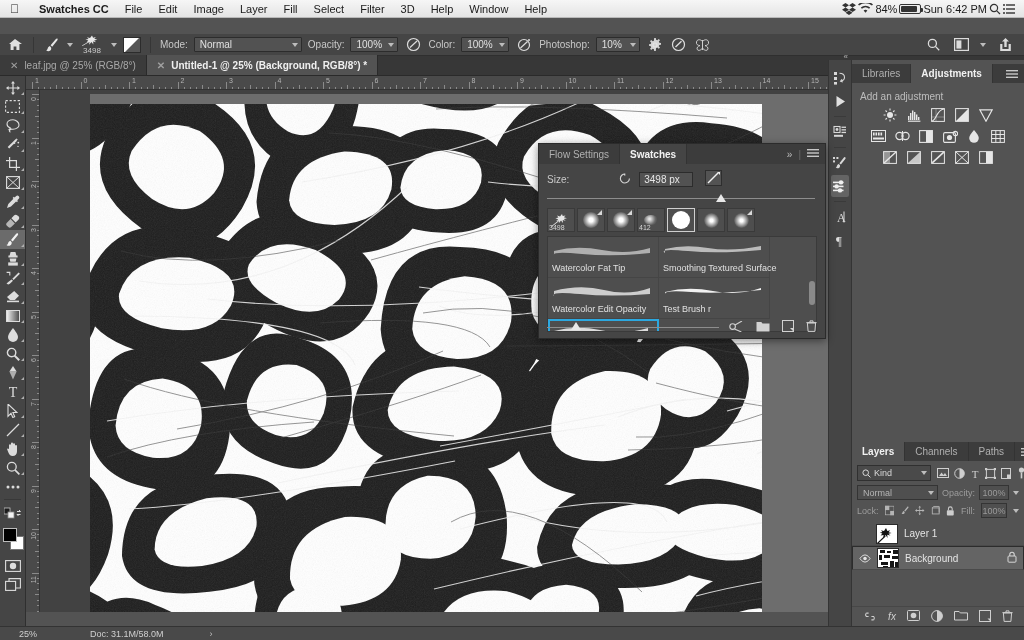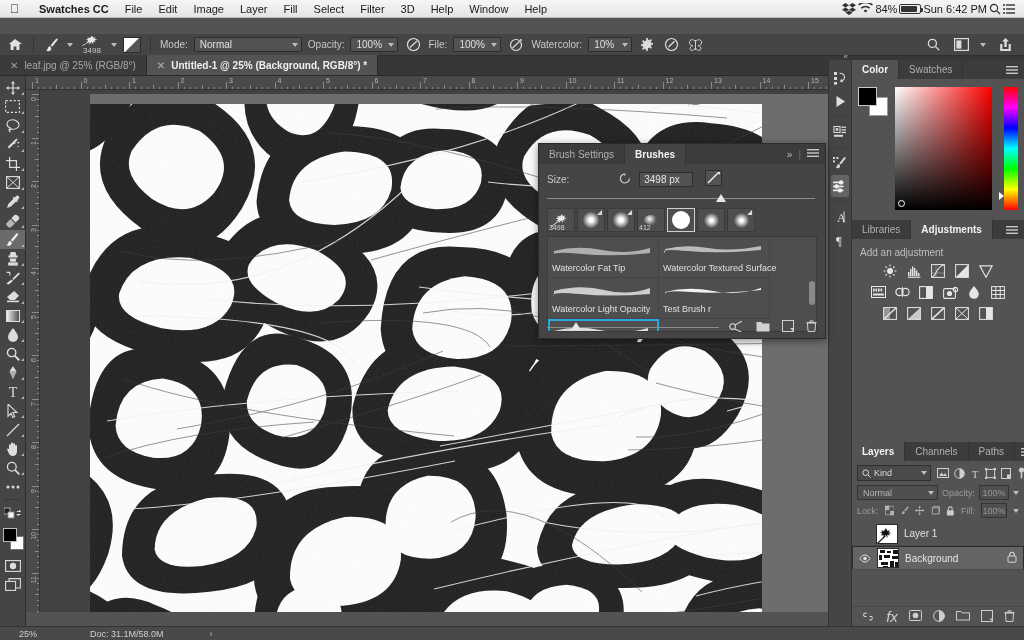--- a/index.html
+++ b/index.html
@@ -279,33 +279,33 @@
     <div class="sel" style="width:48px">
       <span>100%</span>
       <span class="caret"></span>
     </div>
     <div class="ob-ic">
       <svg width="15" height="15" viewBox="0 0 15 15">
           <circle cx="7.5" cy="7.5" r="6" fill="none" stroke="#ddd" stroke-width="1.2"></circle>
           <path d="M4 10.5 11 4" stroke="#ddd" stroke-width="1.2"></path>
         </svg>
     </div>
-    <span>File:</span>
+    <span>Color:</span>
     <div class="sel" style="width:48px">
       <span>100%</span>
       <span class="caret"></span>
     </div>
     <div class="ob-ic">
       <svg width="15" height="15" viewBox="0 0 15 15">
           <circle cx="7" cy="8" r="5.5" fill="none" stroke="#ddd" stroke-width="1.2"></circle>
           <path d="M3.5 11 10.5 4.5" stroke="#ddd" stroke-width="1.2"></path>
           <circle cx="12" cy="3" r="1" fill="#ddd"></circle>
         </svg>
     </div>
-    <span>Watercolor:</span>
+    <span>Photoshop:</span>
     <div class="sel" style="width:44px">
       <span>10%</span>
       <span class="caret"></span>
     </div>
     <div class="ob-ic">
       <svg width="14" height="14" viewBox="0 0 14 14">
           <path d="M7 4.4A2.6 2.6 0 1 0 7 9.6 2.6 2.6 0 0 0 7 4.4zm0 4a1.4 1.4 0 1 1 0-2.8 1.4 1.4 0 0 1 0 2.8z" fill="#e4e4e4"></path>
           <path d="M6.2 0h1.6l.3 1.8 1.2.5L10.8 1l1.2 1.2-1.2 1.4.5 1.2 1.7.3v1.6l-1.7.3-.5 1.2 1.2 1.4-1.2 1.2-1.5-1.3-1.2.5L7.8 13H6.2l-.3-1.8-1.2-.5L3.2 12 2 10.8l1.2-1.4-.5-1.2L1 7.8V6.2l1.7-.3.5-1.2L2 3.2 3.2 2l1.5 1.3 1.2-.5z" fill="#e4e4e4" opacity=".9"></path>
         </svg>
     </div>
@@ -1027,49 +1027,20 @@
     </div>
     <div class="di">
       <svg width="14" height="14" viewBox="0 0 14 14">
           <text x="3" y="12" font-family="Liberation Serif, serif" font-size="13" fill="#dedede">¶</text>
         </svg>
     </div>
   </div>
 
   <div class="rpanels">
 
-    <div>
-      <div class="ptabs">
-        <div class="ptab active">Color</div>
-        <div class="ptab">Swatches</div>
-        <div class="pmenu">
-          <svg width="12" height="10" viewBox="0 0 12 10">
-              <g fill="#c8c8c8">
-                <rect y="1" width="12" height="1.4"></rect>
-                <rect y="4.3" width="12" height="1.4"></rect>
-                <rect y="7.6" width="12" height="1.4"></rect>
-              </g>
-            </svg>
-        </div>
-      </div>
-      <div class="pbody" style="padding:8px 6px 6px;">
-        <div class="colorrow">
-          <div class="fgbg">
-            <span class="b"></span>
-            <span class="a"></span>
-          </div>
-          <div class="cfield">
-            <span class="pick"></span>
-          </div>
-          <div class="hue">
-            <span class="mk"></span>
-          </div>
-        </div>
-      </div>
-    </div>
 
     <div style="margin-top:4px;">
       <div class="ptabs">
         <div class="ptab">Libraries</div>
         <div class="ptab active">Adjustments</div>
         <div class="pmenu">
           <svg width="12" height="10" viewBox="0 0 12 10">
               <g fill="#c8c8c8">
                 <rect y="1" width="12" height="1.4"></rect>
                 <rect y="4.3" width="12" height="1.4"></rect>
@@ -1348,21 +1319,21 @@
       <div class="lbottom">
         <span>
           <svg width="14" height="9" viewBox="0 0 14 9">
               <g fill="none" stroke="#cfcfcf" stroke-width="1.1">
                 <path d="M5.6 4.5H3.3a2.6 2.6 0 0 1 0-3.4"></path>
                 <path d="M8.4 4.5h2.3a2.6 2.6 0 0 1 0 3.4"></path>
                 <path d="M3.3 1.1h2.3M8.4 7.9h2.3"></path>
               </g>
             </svg>
         </span>
-        <span style="font-style:italic;font-size:15px;">fx</span>
+        <span style="font-style:italic;font-size:10px;">fx</span>
         <span>
           <svg width="13" height="11" viewBox="0 0 13 11">
               <rect x=".5" y=".5" width="12" height="10" rx="1" fill="none" stroke="#cfcfcf" stroke-width="1"></rect>
               <circle cx="6.5" cy="5.5" r="2.8" fill="#cfcfcf"></circle>
             </svg>
         </span>
         <span>
           <svg width="12" height="12" viewBox="0 0 12 12">
               <circle cx="6" cy="6" r="5.4" fill="none" stroke="#cfcfcf" stroke-width="1"></circle>
               <path d="M6 .6a5.4 5.4 0 0 1 0 10.8z" fill="#cfcfcf"></path>
@@ -1384,22 +1355,22 @@
               <path d="M1.4 3h8.2l-.7 8.4H2.1z" fill="none" stroke="#cfcfcf" stroke-width="1"></path>
               <path d="M.4 2.6h10.2M4 2.4V.9h3v1.5" fill="none" stroke="#cfcfcf" stroke-width="1"></path>
             </svg>
         </span>
       </div>
     </div>
   </div>
 
   <div class="floatpanel">
     <div class="fp-tabs">
-      <div class="fp-tab">Brush Settings</div>
-      <div class="fp-tab active">Brushes</div>
+      <div class="fp-tab">Flow Settings</div>
+      <div class="fp-tab active">Swatches</div>
       <div class="fp-right">
         <span>»</span>
         <span style="color:#6a6a6a;">|</span>
         <span>
           <svg width="12" height="10" viewBox="0 0 12 10">
               <g fill="#c8c8c8">
                 <rect y="1" width="12" height="1.4"></rect>
                 <rect y="4.3" width="12" height="1.4"></rect>
                 <rect y="7.6" width="12" height="1.4"></rect>
               </g>
@@ -1482,29 +1453,29 @@
               </svg>
           </span>
           <span class="pname">Watercolor Fat Tip</span>
         </div>
         <div class="pcell">
           <span class="stroke">
             <svg width="100" height="16" viewBox="0 0 100 16" preserveAspectRatio="none">
                 <path d="M2 7 Q22 2 45 6 T98 4 L98 8 Q55 12 25 9 T2 11z" fill="rgba(255,255,255,.62)"></path>
               </svg>
           </span>
-          <span class="pname">Watercolor Textured Surface</span>
+          <span class="pname">Smoothing Textured Surface</span>
         </div>
         <div class="pcell">
           <span class="stroke">
             <svg width="100" height="16" viewBox="0 0 100 16" preserveAspectRatio="none">
                 <path d="M2 8 Q28 1 52 7 T98 5 L98 11 Q58 14 28 11 T2 13z" fill="rgba(255,255,255,.72)"></path>
               </svg>
           </span>
-          <span class="pname">Watercolor Light Opacity</span>
+          <span class="pname">Watercolor Edit Opacity</span>
         </div>
         <div class="pcell">
           <span class="stroke">
             <svg width="100" height="16" viewBox="0 0 100 16" preserveAspectRatio="none">
                 <path d="M2 9 Q25 3 50 8 T98 5 L98 7 Q55 11 28 9 T2 11z" fill="rgba(255,255,255,.92)"></path>
               </svg>
           </span>
           <span class="pname">Test Brush r</span>
         </div>
         <div class="pcell hl">

